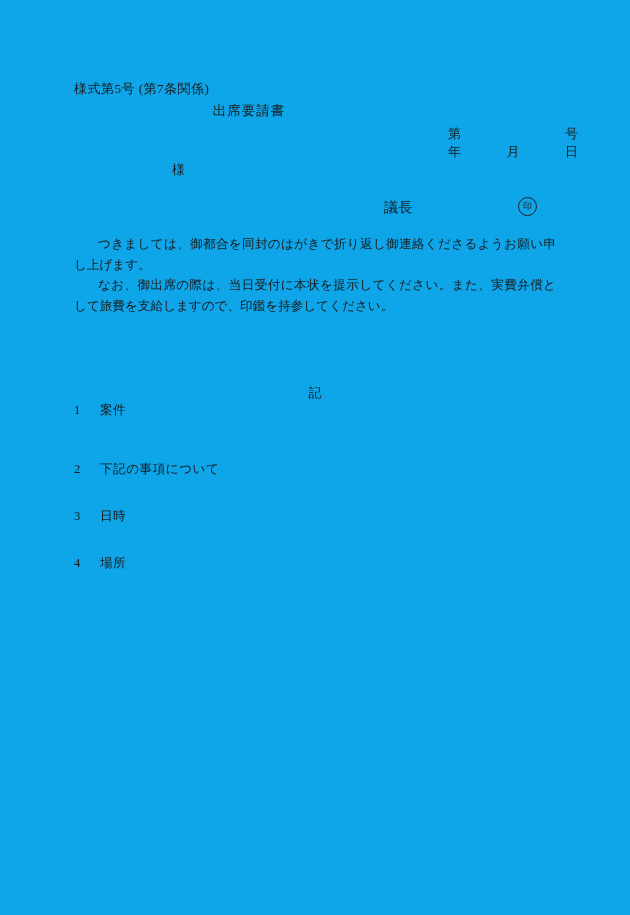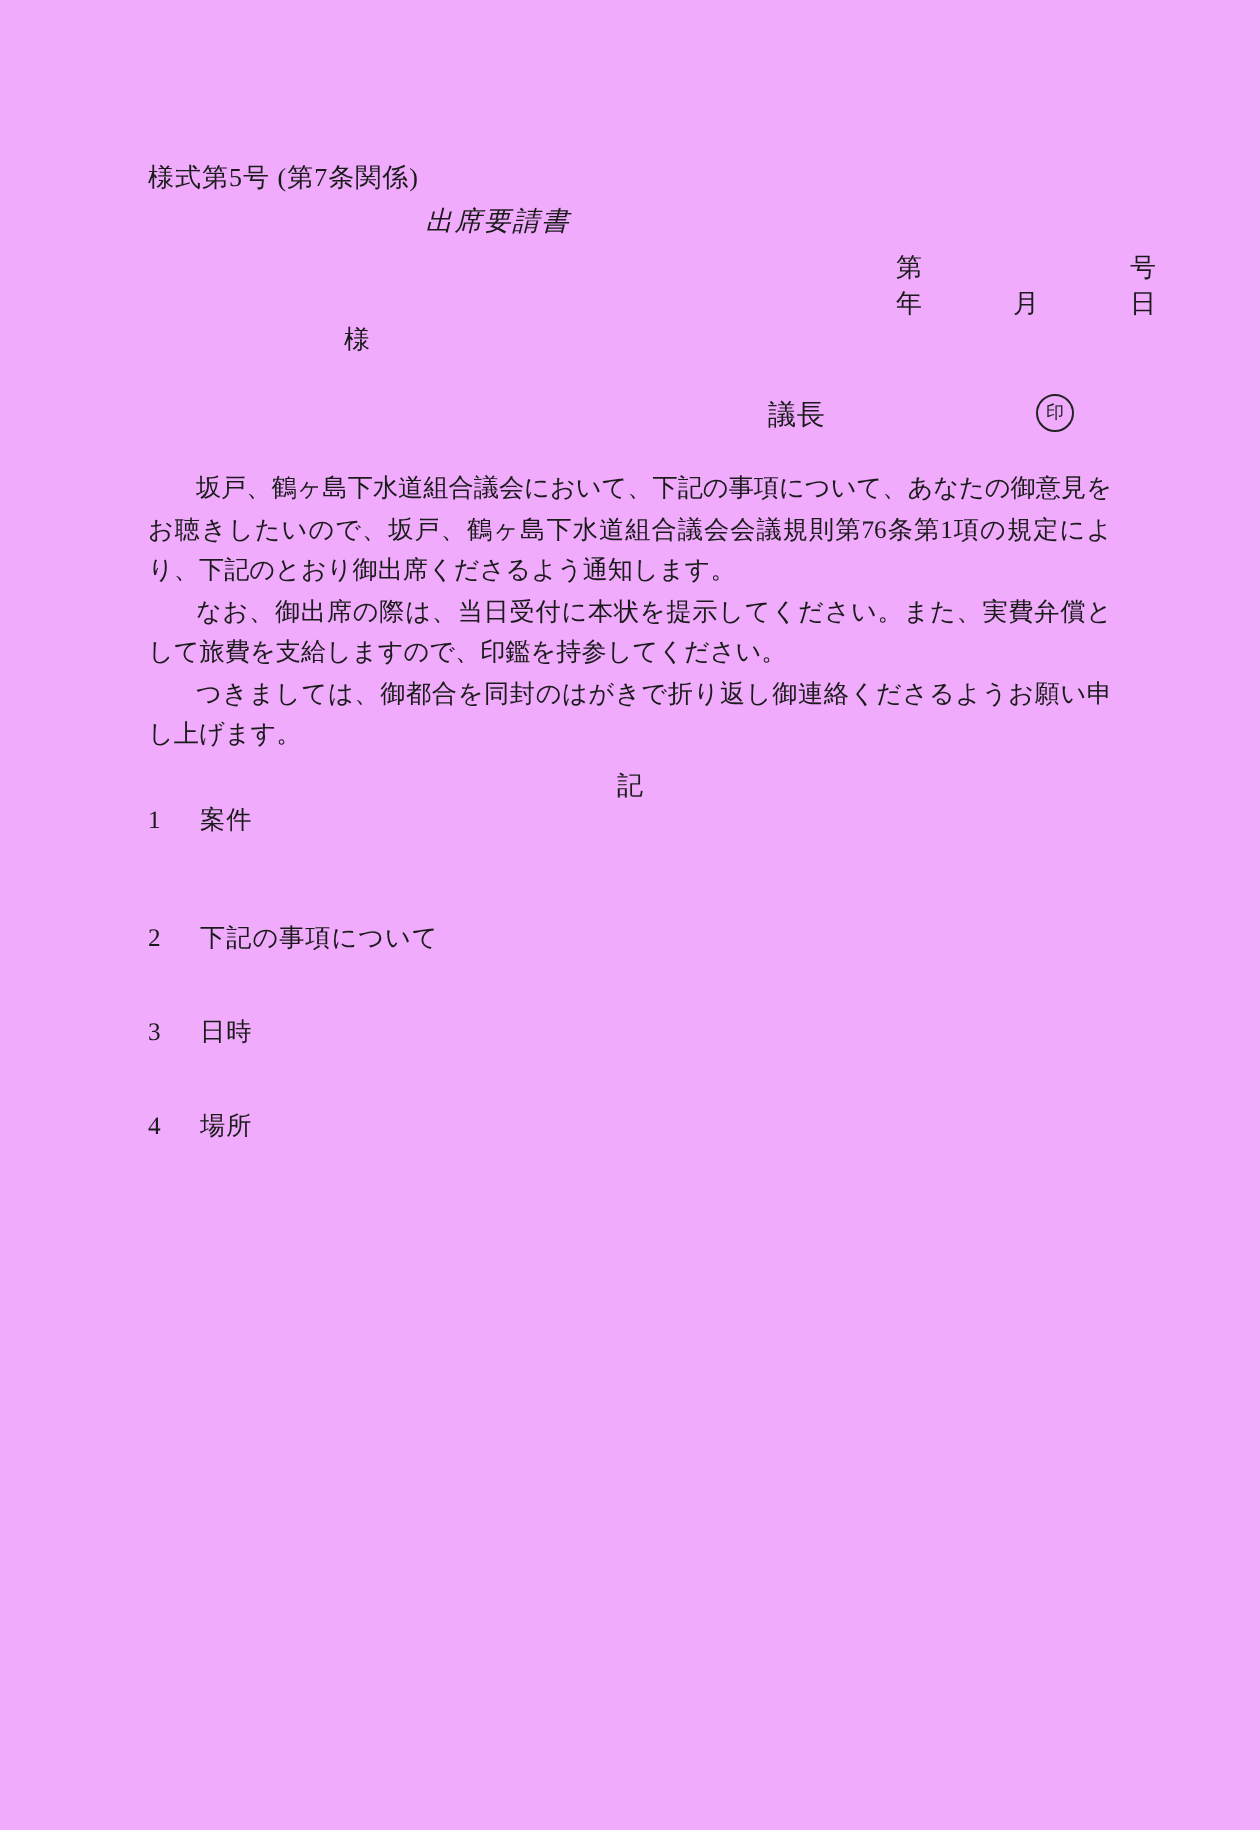--- a/index.html
+++ b/index.html
@@ -12,38 +12,37 @@
     height: 915px;
     font-family: "Liberation Serif", "DejaVu Serif", serif;
     color: #1a1a1a;
     position: relative;
     overflow: hidden;
   }
   .page {
     position: relative;
     width: 630px;
     height: 915px;
-    background: #f0abfc;
+    background: #0ea5e9;
   }
   .form-no {
     position: absolute;
     left: 74px;
     top: 80px;
     font-size: 13px;
     letter-spacing: 0.5px;
   }
   .doc-title {
     position: absolute;
     left: 0;
     top: 102px;
     width: 498px;
     text-align: center;
     font-size: 13.5px;
     letter-spacing: 1px;
-    font-style: italic;
   }
   .number-row {
     position: absolute;
     left: 448px;
     top: 125px;
     width: 130px;
     font-size: 13px;
     display: flex;
     justify-content: space-between;
   }
@@ -151,23 +150,22 @@
     <span>月</span>
     <span>日</span>
   </div>
 
   <div class="addressee">様</div>
 
   <div class="issuer-title">議長</div>
   <div class="seal">印</div>
 
   <div class="body-text">
-    <p>坂戸、鶴ヶ島下水道組合議会において、下記の事項について、あなたの御意見をお聴きしたいので、坂戸、鶴ヶ島下水道組合議会会議規則第76条第1項の規定により、下記のとおり御出席くださるよう通知します。</p>
+    <p>つきましては、御都合を同封のはがきで折り返し御連絡くださるようお願い申し上げます。</p>
     <p>なお、御出席の際は、当日受付に本状を提示してください。また、実費弁償として旅費を支給しますので、印鑑を持参してください。</p>
-    <p>つきましては、御都合を同封のはがきで折り返し御連絡くださるようお願い申し上げます。</p>
   </div>
 
   <div class="ki">記</div>
 
   <div class="items">
     <div class="item">
       <span class="num">1</span>
       <span class="lbl">案件</span>
     </div>
     <div class="sp-1"></div>

